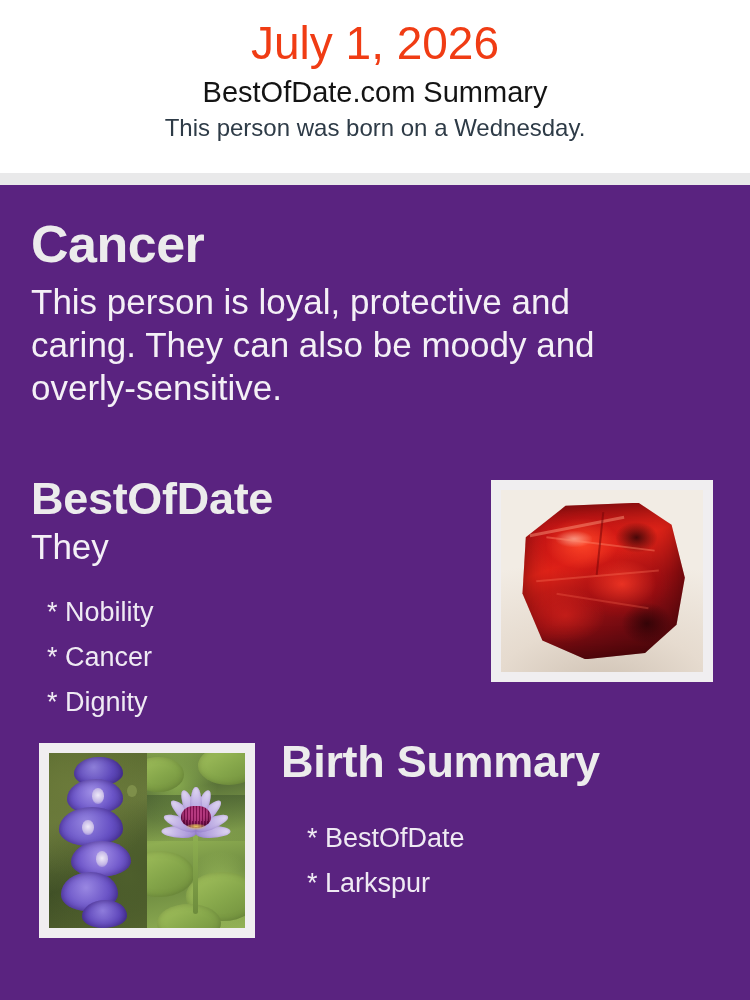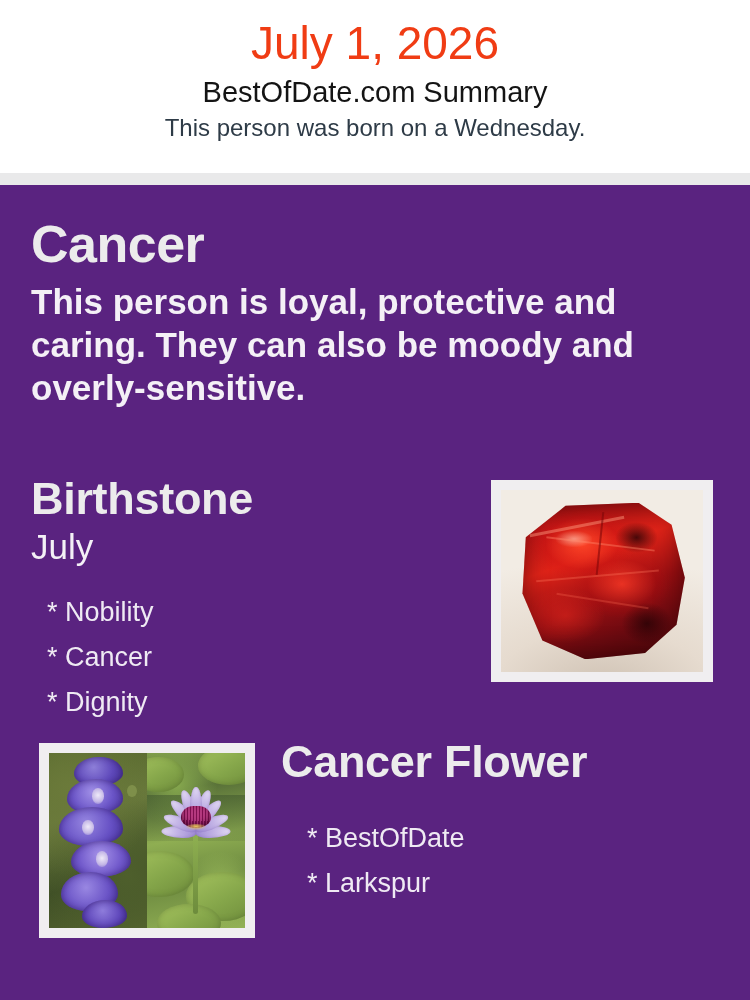--- a/index.html
+++ b/index.html
@@ -90,21 +90,21 @@
     line-height: 58px;
     font-weight: 700;
     color: #ececec;
     letter-spacing: -0.5px;
   }
   .zodiac-desc {
     margin: 0;
     padding-top: 7px;
     font-size: 35px;
     line-height: 43px;
-    font-weight: 700;
+    font-weight: 400;
     color: #f4f0f6;
     max-width: 620px;
   }
 
   
   .stone-block {
     position: absolute;
     left: 31px;
     top: 288px;
     width: 430px;
@@ -349,22 +349,22 @@
   <div class="header-rule"></div>
 
   <div class="body-panel">
 
     <div class="zodiac">
       <h2 class="zodiac-title">Cancer</h2>
       <p class="zodiac-desc">This person is loyal, protective and caring. They can also be moody and overly-sensitive.</p>
     </div>
 
     <div class="stone-block">
-      <h2 class="section-title">Birthstone</h2>
-      <div class="section-name">July</div>
+      <h2 class="section-title">BestOfDate</h2>
+      <div class="section-name">They</div>
       <ul class="trait-list">
         <li>* Nobility</li>
         <li>* Cancer</li>
         <li>* Dignity</li>
       </ul>
     </div>
 
     <div class="stone-figure">
       <div class="stone-photo">
         <div class="bg"></div>
@@ -420,21 +420,21 @@
             <div class="petal p1"></div>
             <div class="lily-center"></div>
             <div class="lily-yellow"></div>
           </div>
         </div>
 
       </div>
     </div>
 
     <div class="flower-block">
-      <h2 class="section-title">Cancer Flower</h2>
+      <h2 class="section-title">Birth Summary</h2>
       <ul class="trait-list">
         <li>* BestOfDate</li>
         <li>* Larkspur</li>
       </ul>
     </div>
 
   </div>
 </div>
 
 </body></html>

